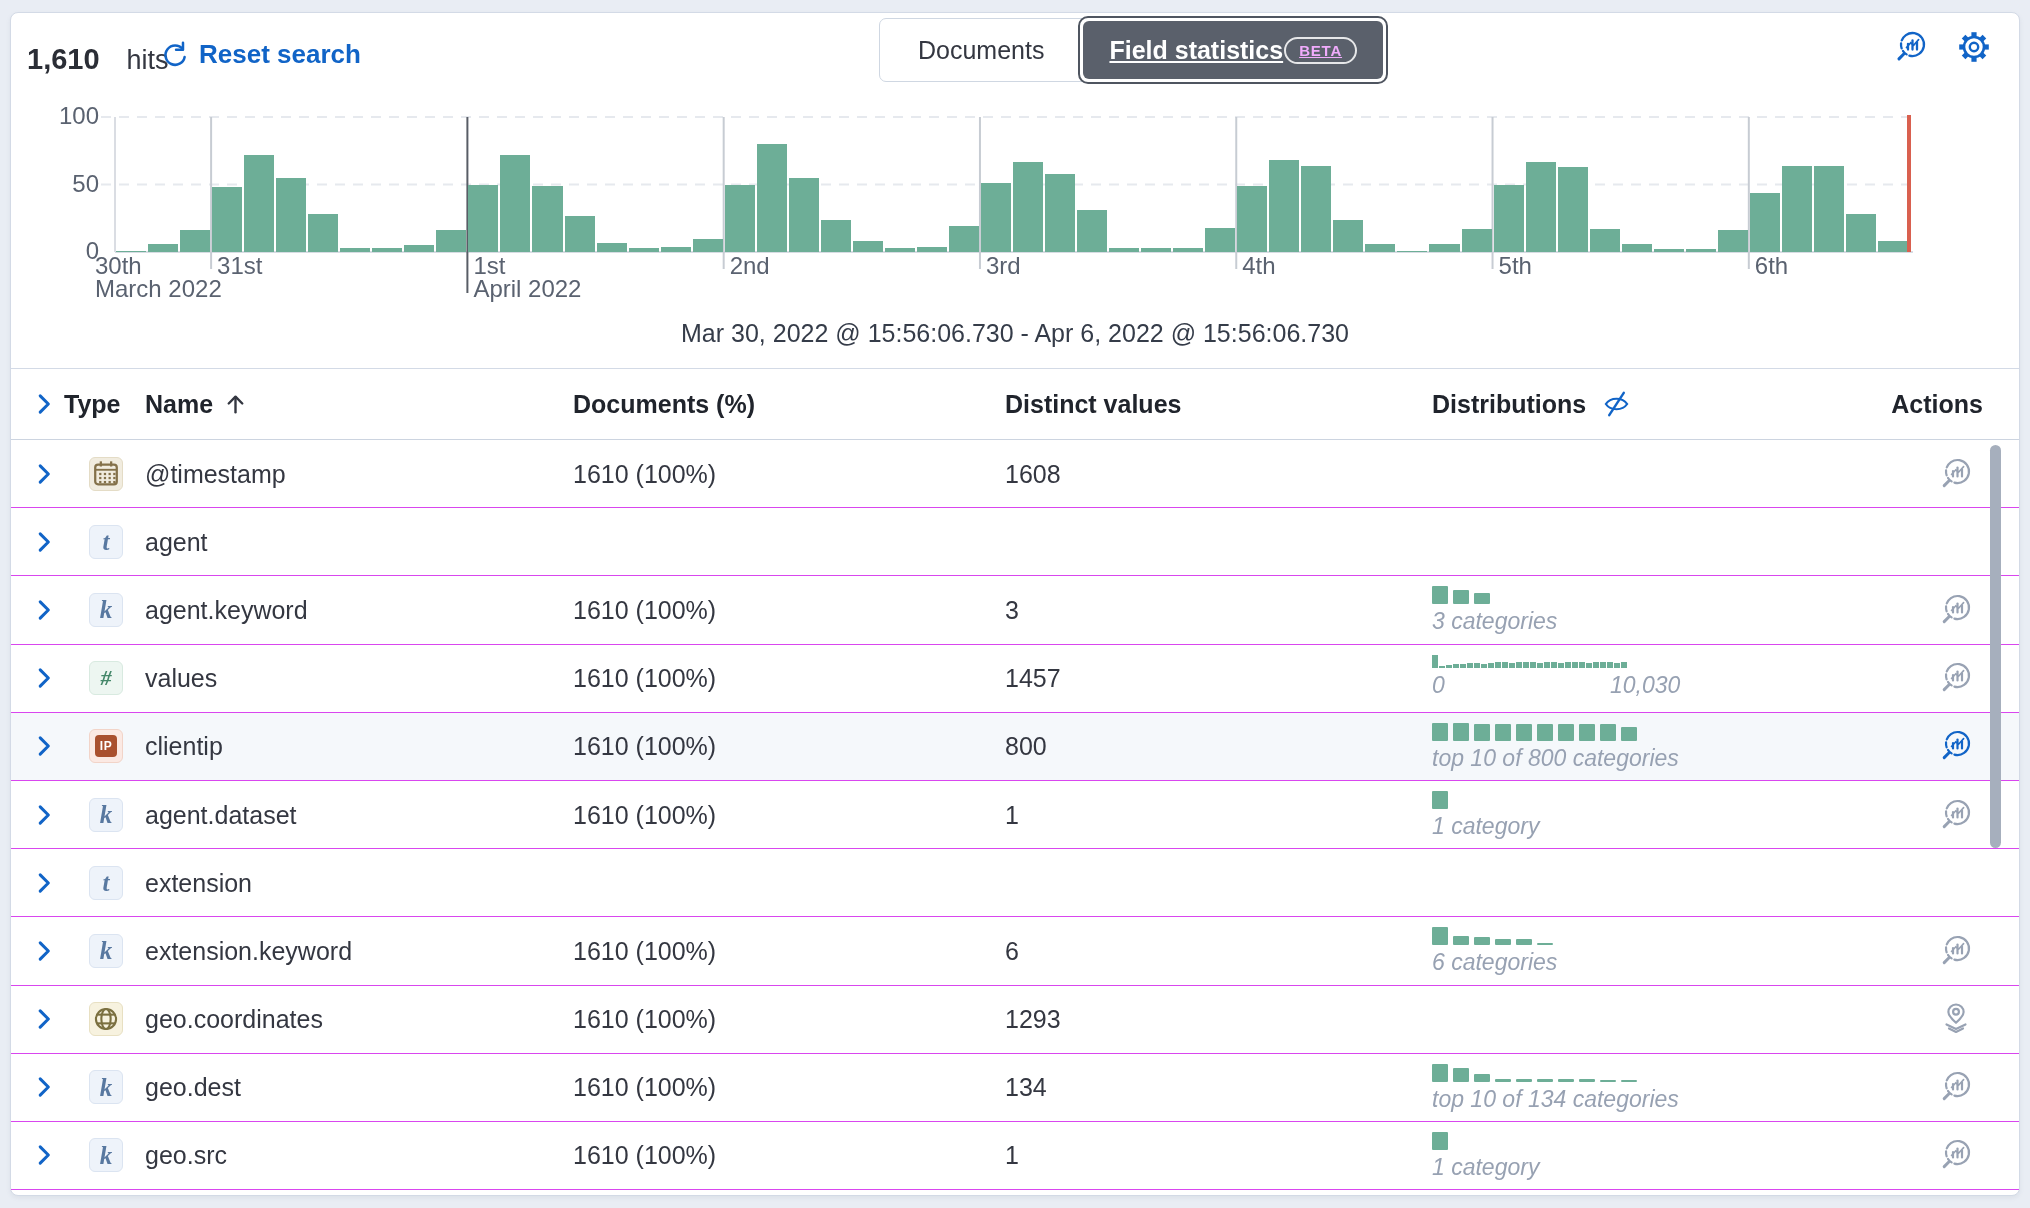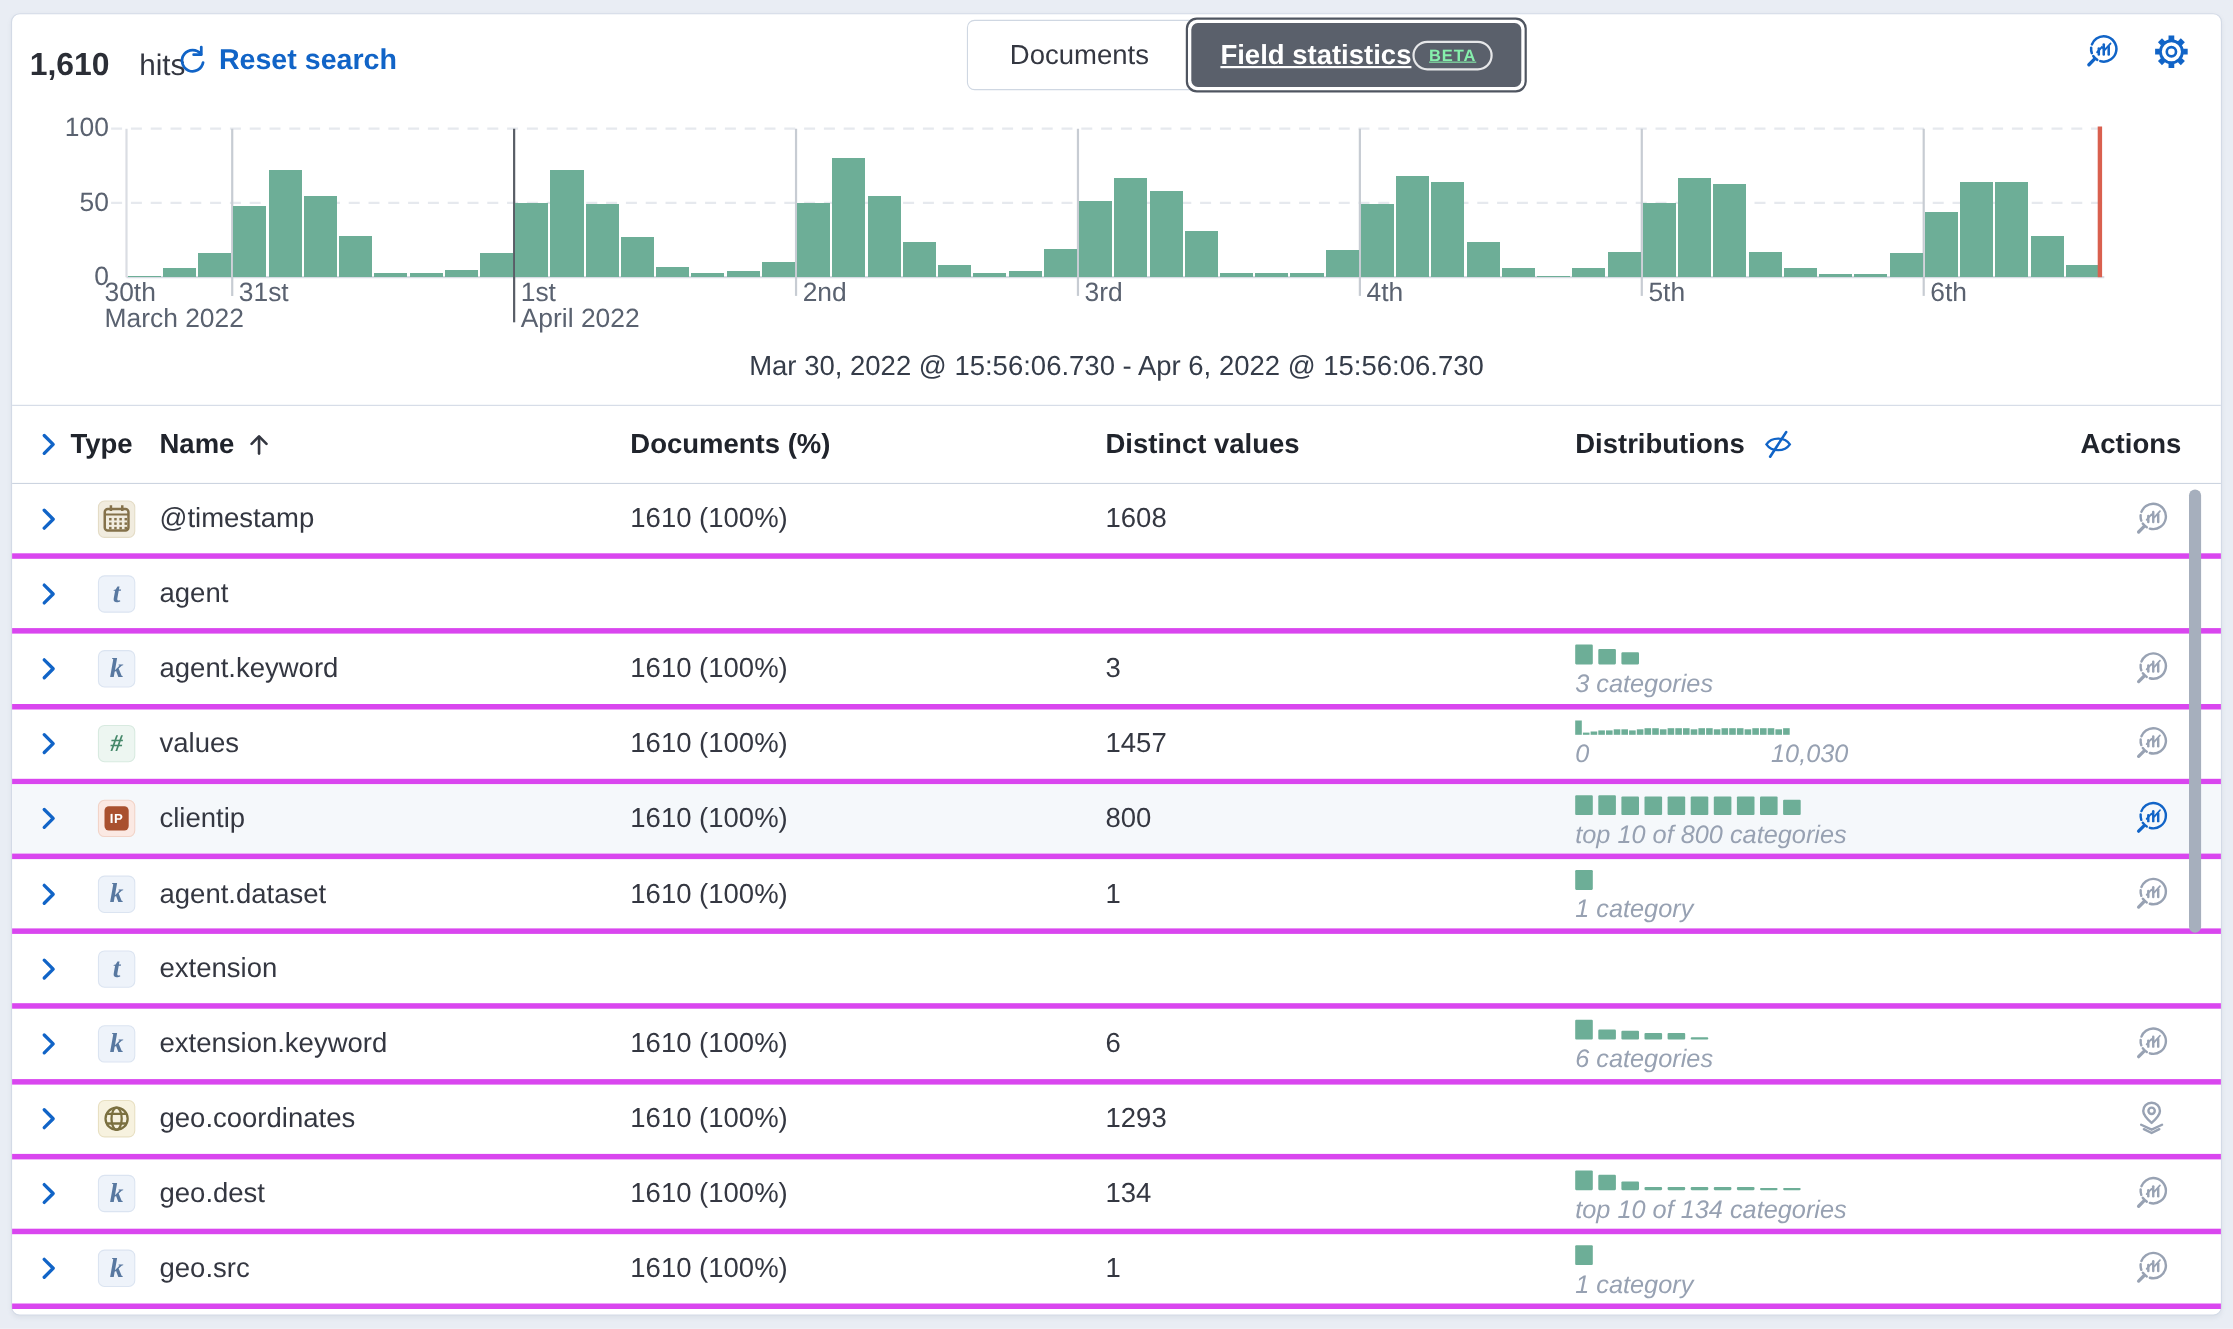--- a/index.html
+++ b/index.html
@@ -41,21 +41,21 @@
     border: 2px solid #4f5560; border-radius: 10px;
     padding: 3px; background: #fff; margin-left: -5px; cursor: pointer;
   }
   .btn-fieldstats {
     height: 58px; padding: 0 26px;
     background: #5a606b; border: none; border-radius: 6px;
     display: flex; align-items: center; gap: 1px; cursor: pointer; font-family: inherit;
   }
   .btn-fieldstats .lbl { color: #fff; font-size: 25px; font-weight: 700; text-decoration: underline; }
   .beta-badge {
-    border: 2px solid rgba(255,255,255,.85); color: #86efac;
+    border: 2px solid rgba(255,255,255,.85); color: #f0abfc;
     border-radius: 17px; font-size: 15px; font-weight: 700;
     padding: 3px 13px; letter-spacing: .8px; text-decoration: underline;
   }
   .hdr-icons { position: absolute; top: 17px; right: 28px; display: flex; gap: 29px; }
   .hdr-icons .icon-btn { background: none; border: none; cursor: pointer; padding: 0; line-height: 0; }
 
   
   #histogram-svg { position: absolute; left: 0; top: 84px; }
   .date-range { position: absolute; top: 306px; left: 0; width: 100%; text-align: center; font-size: 25px; color: #353c49; }
 
@@ -69,21 +69,21 @@
   .hc-expand { left: 20px; line-height: 0; background: none; border: none; cursor: pointer; }
   .hc-type { left: 53px; }
   .hc-name { left: 134px; display: flex; align-items: center; gap: 10px; cursor: pointer; }
   .hc-docs { left: 562px; }
   .hc-distinct { left: 994px; }
   .hc-dist { left: 1421px; display: flex; align-items: center; gap: 15px; }
   .hc-actions { left: 1830px; width: 142px; text-align: right; }
   .eye-btn { background: none; border: none; cursor: pointer; line-height: 0; padding: 0; }
 
   .rows { position: absolute; top: 427px; left: 0; right: 0; }
-  .frow { position: relative; height: 68.2px; border-bottom: 5px solid #d946ef; }
+  .frow { position: relative; height: 68.2px; border-bottom: 1px solid #d946ef; }
   .frow.hl { background: #f5f8fb; }
   .cell { position: absolute; top: 50%; transform: translateY(-50%); font-size: 25px; white-space: nowrap; }
   .c-chevron { left: 20px; line-height: 0; background: none; border: none; cursor: pointer; }
   .c-type { left: 78px; line-height: 0; }
   .c-name { left: 134px; }
   .c-docs { left: 562px; }
   .c-distinct { left: 994px; }
   .c-dist { left: 1421px; top: 9px; transform: none; }
   .c-action { left: 1928px; line-height: 0; background: none; border: none; cursor: pointer; }
 

